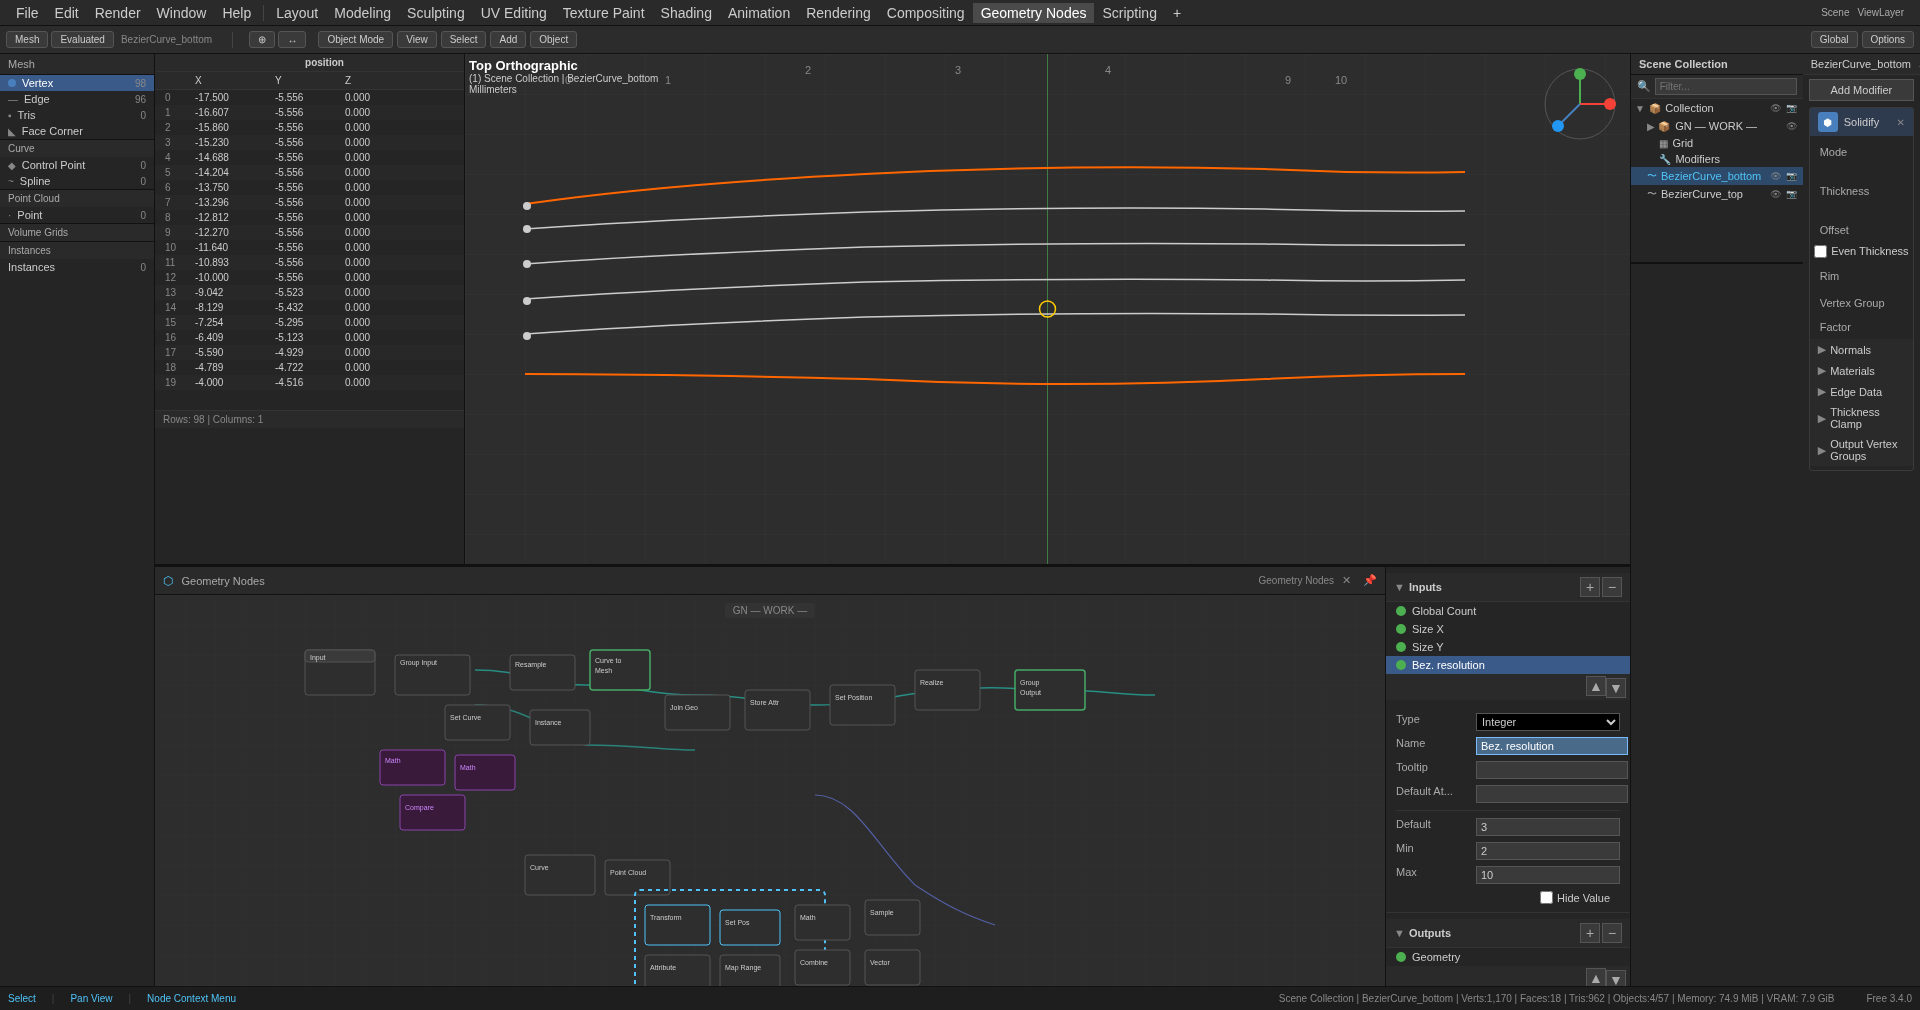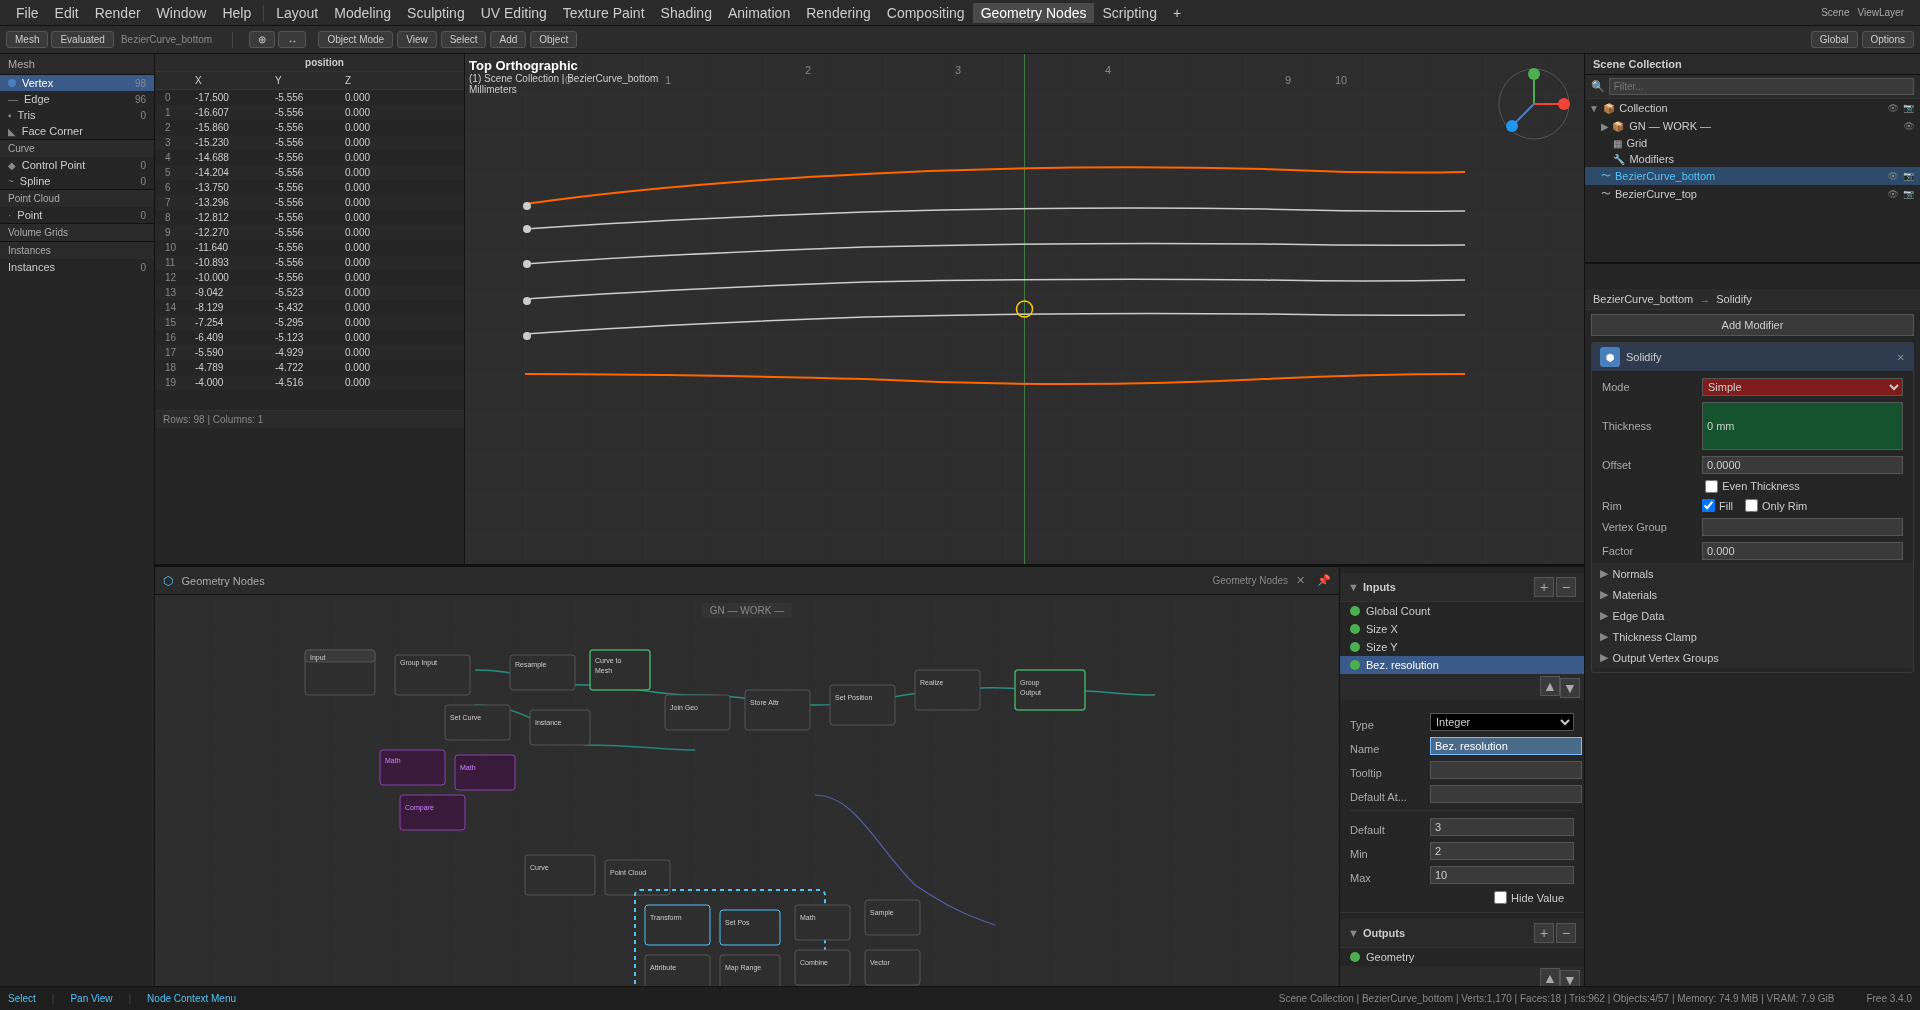--- a/index.html
+++ b/index.html
@@ -216,21 +216,21 @@
       align-items: center;
       justify-content: center;
       font-size: 14px;
     }
 
     .field-group {
       padding: 4px 10px;
     }
     .field-row {
       display: flex;
-      align-items: flex-end;
+      align-items: flex-start;
       padding: 3px 0;
       font-size: 11px;
     }
     .field-label {
       width: 80px;
       color: #aaa;
       flex-shrink: 0;
     }
     .field-value {
       flex: 1;
@@ -255,28 +255,27 @@
     }
     .hide-value-row {
       display: flex;
       align-items: center;
       justify-content: flex-end;
       padding: 4px 10px;
     }
 
     
     #right-panel {
-      width: 336px;
+      width: 290px;
       background: #252525;
       border-left: 1px solid #111;
       display: flex;
-      flex-direction: column;
+      flex-direction: row;
       flex-shrink: 0;
       overflow: hidden;
-      gap: 25px;
     }
     .section-title-bar {
       display: flex;
       align-items: center;
       padding: 4px 8px;
       background: #2a2a2a;
       font-size: 11px;
       color: #ccc;
       cursor: pointer;
     }

